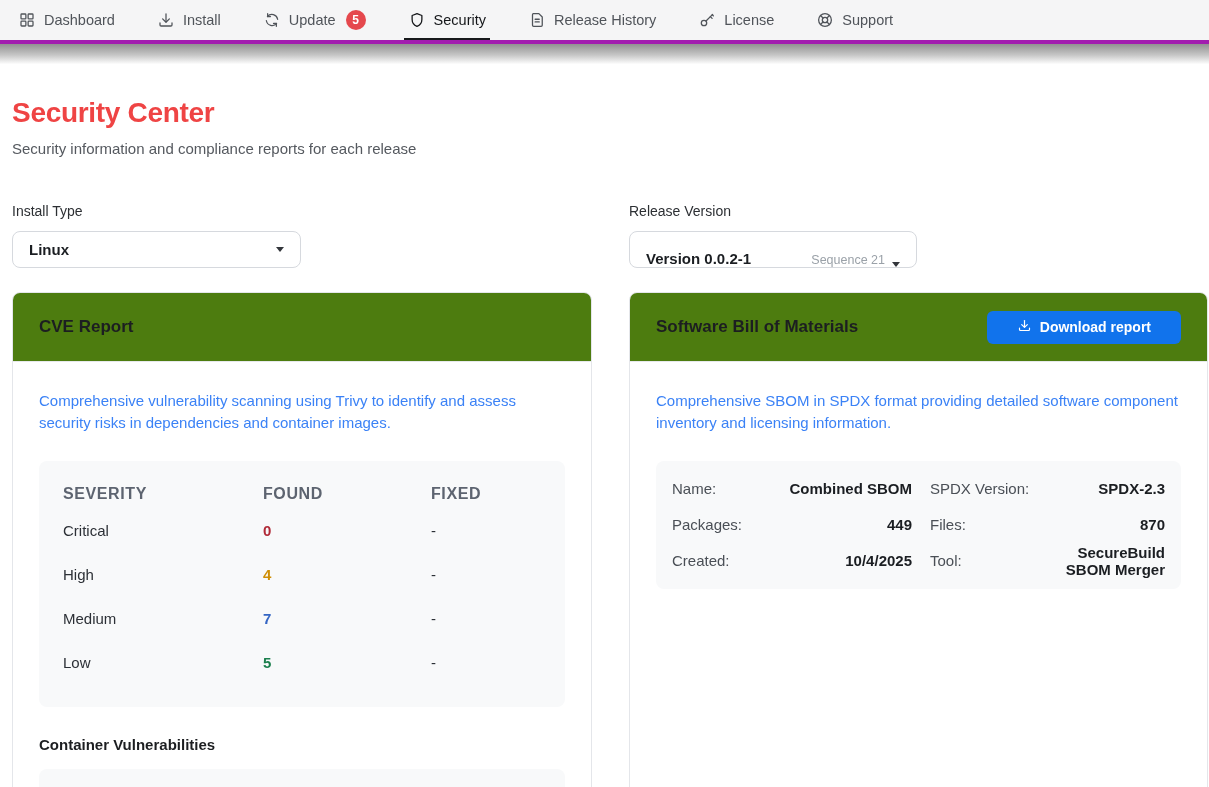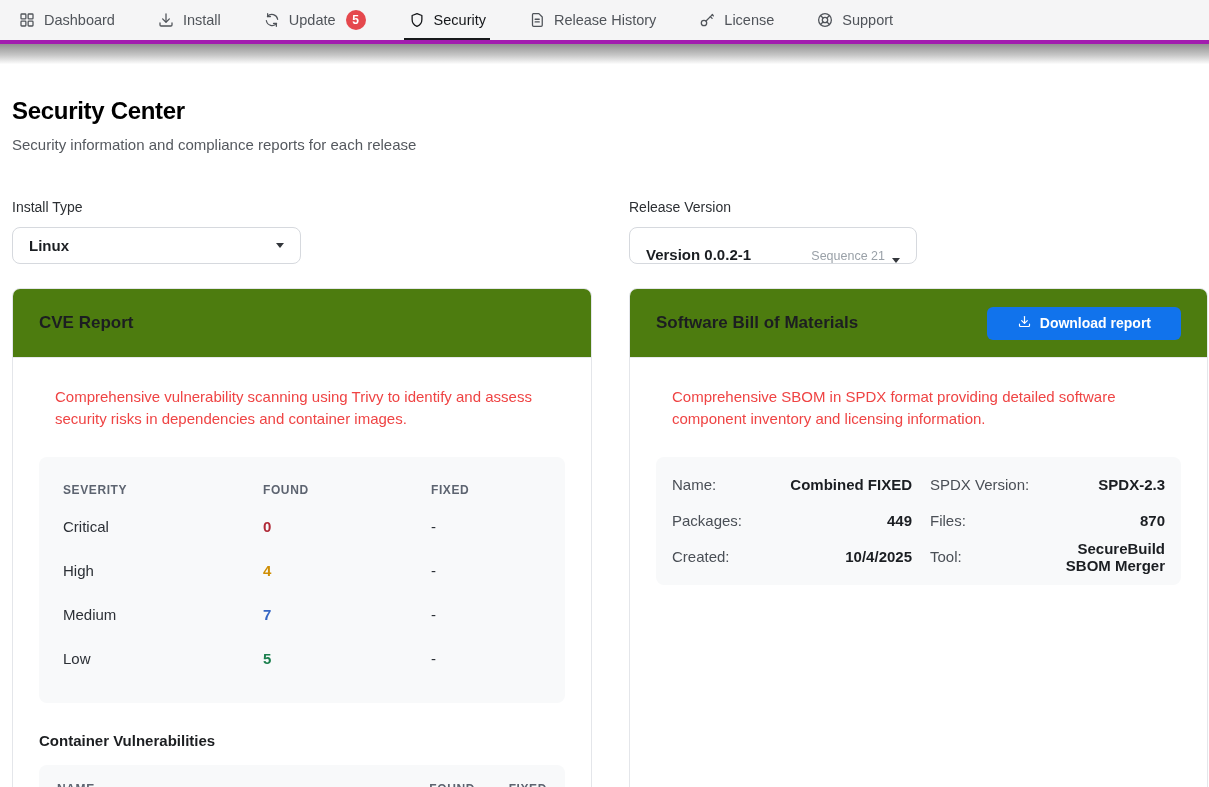--- a/index.html
+++ b/index.html
@@ -19,21 +19,21 @@
     bottom:0; height:2.5px; background:#17191c; }
   .badge { background:#e5484d; color:#fff; font-size:12px; font-weight:600;
     min-width:20px; height:20px; border-radius:10px; display:inline-flex;
     align-items:center; justify-content:center; padding:0 6px; margin-left:2px; }
 
   .shadow-band { height:20px;
     background:linear-gradient(to bottom,#919191 0%,#c6c6c6 55%,#fdfdfd 100%); }
 
   
   .content { padding:0 12px; }
-  .page-title { margin-top:33px; font-size:24px; font-weight:700; color:#000000;
+  .page-title { margin-top:33px; font-size:28px; font-weight:700; color:#ef4444;
     letter-spacing:-0.3px; }
   .page-sub { margin-top:11px; font-size:15px; color:#55595f; }
 
   
   .two-col { display:flex; gap:37px; }
   .col-l { width:580px; flex:none; }
   .col-r { width:579px; flex:none; }
   .filters { margin-top:46px; }
   .field-label { font-size:14px; color:#2c2f33; margin-bottom:12px; }
   .select { height:37px; border:1px solid #d6d9de; border-radius:8px; background:#fff;
@@ -47,29 +47,29 @@
   .select-l .caret { margin-left:auto; }
 
   
   .cards { margin-top:24px; align-items:flex-start; }
   .card { border:1px solid #e4e6ea; border-radius:8px; background:#fff;
     min-height:620px; overflow:hidden; }
   .card-head { background:#4d7c0f; border-bottom:1px solid #e7e9ec; height:69px;
     display:flex; align-items:center; justify-content:space-between; padding:0 26px; }
   .card-title { font-size:17px; font-weight:700; color:#1c1e21; }
   .card-body { padding:28px 26px; }
-  .desc { font-size:15px; color:#ef4444; line-height:1.45;margin-left:16px; }
+  .desc { font-size:15px; color:#3b82f6; line-height:1.45; }
 
   
   .sev-block { margin-top:27px; background:#f8f9fa; border-radius:8px;
     padding:18px 24px 22px 24px; }
   .sev-row { display:flex; align-items:center; height:44px; }
   .sev-row.hdr { height:30px; }
   .sev-c1 { width:200px; } .sev-c2 { width:168px; } .sev-c3 { flex:1; }
-  .th { font-size:12px; font-weight:700; letter-spacing:0.6px; color:#5d6470; }
+  .th { font-size:16px; font-weight:700; letter-spacing:0.6px; color:#5d6470; }
   .td { font-size:15px; color:#2c3036; }
   .td.num { font-weight:700; }
 
   .sub-heading { margin-top:29px; font-size:15px; font-weight:700; color:#1c1e21; }
   .cont-table-head { margin-top:16px; background:#f8f9fa; border-radius:8px 8px 0 0;
     padding:17px 18px; display:flex; align-items:center; }
   .cont-table-head .spacer { flex:1; }
   .cont-table-head .c-found { width:62px; text-align:right; }
   .cont-table-head .c-fixed { width:72px; text-align:right; }
 
@@ -250,21 +250,21 @@
           </span>
           <span>Download report</span>
         </button>
       </div>
       <div class="card-body">
         <p class="desc">Comprehensive SBOM in SPDX format providing detailed software component inventory and licensing information.</p>
 
         <div class="sbom-grid">
           <div class="sbom-row">
             <span class="sbom-label">Name:</span>
-            <span class="sbom-value">Combined FIXED</span>
+            <span class="sbom-value">Combined SBOM</span>
             <span class="sbom-label second">SPDX Version:</span>
             <span class="sbom-value">SPDX-2.3</span>
           </div>
           <div class="sbom-row">
             <span class="sbom-label">Packages:</span>
             <span class="sbom-value">449</span>
             <span class="sbom-label second">Files:</span>
             <span class="sbom-value">870</span>
           </div>
           <div class="sbom-row">

